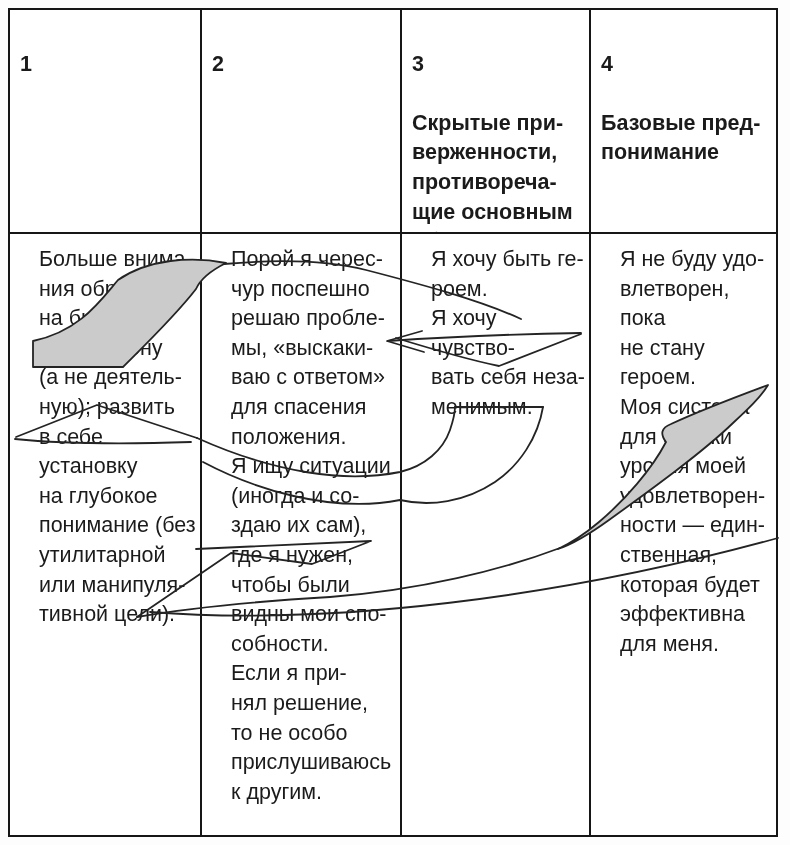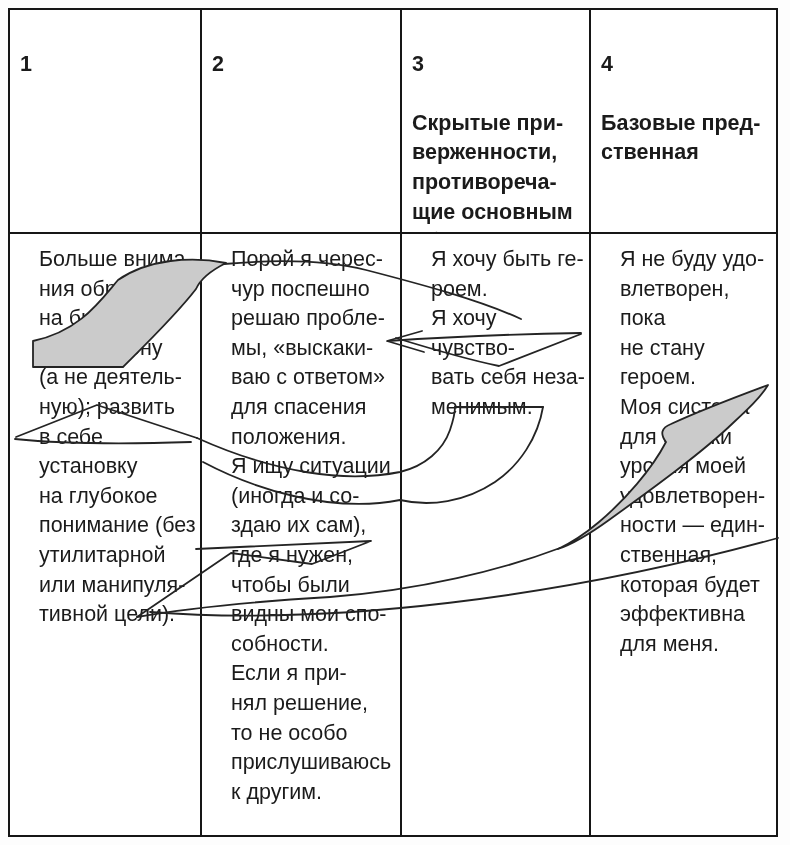--- a/index.html
+++ b/index.html
@@ -51,21 +51,21 @@
       <div>Скрытые при-
 верженности,
 противореча-
 щие основным
 обязатель-
 ствам</div>
     </div>
     <div class="cell hdr">
       <div class="num">4</div>
       <div>Базовые пред-
-ственная</div>
+понимание</div>
     </div>
 
     <div class="cell body first">Больше внима-
 ния обращать
 на бытий-
 ную сторону
 (а не деятель-
 ную); развить
 в себе установку
 на глубокое

